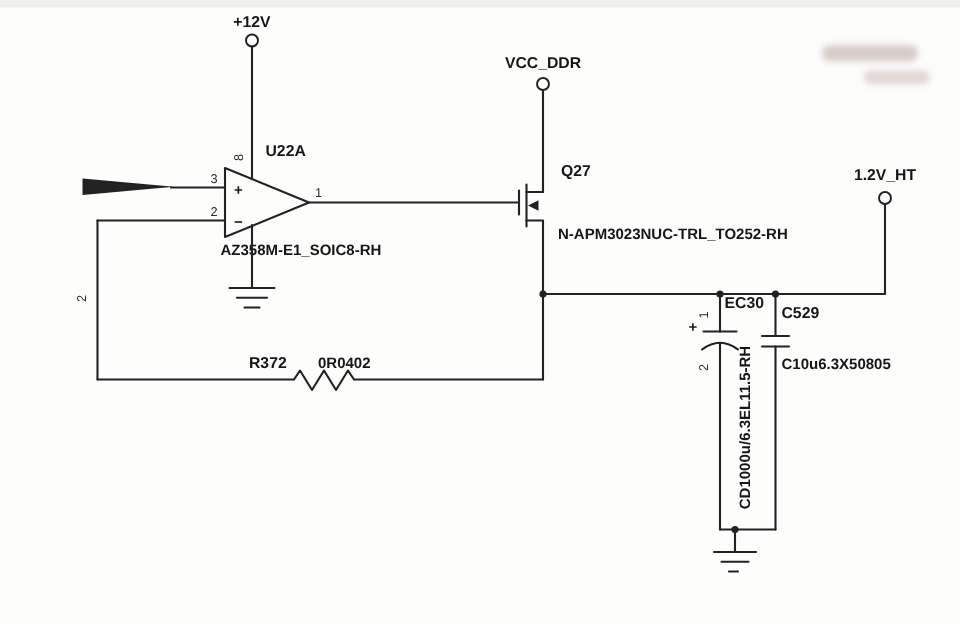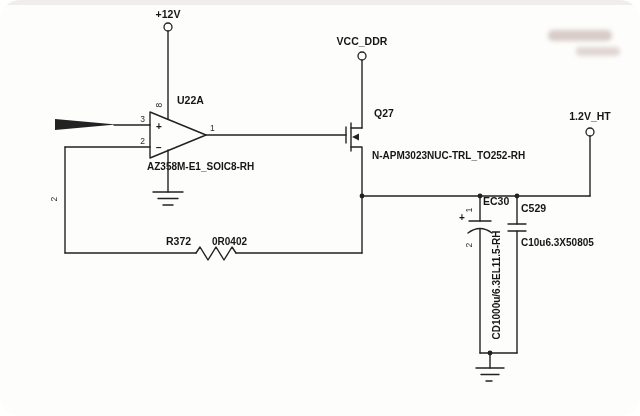--- a/index.html
+++ b/index.html
@@ -2,21 +2,20 @@
 <html><head>
 <meta charset="utf-8">
 <style>
   html,body{margin:0;padding:0;background:#ffffff;}
   .stage{
     position:relative;
     width:640px;height:416px;
     background:#fdfdfc;
     overflow:hidden;
     font-family:"Liberation Sans",sans-serif;
-    border-radius:20px;
   }
   svg{display:block;}
   .w{stroke:#222;stroke-width:1.4;fill:none;stroke-linecap:round;stroke-linejoin:round;}
   .fillb{fill:#222;stroke:none;}
   .dot{fill:#222;stroke:none;}
   .flag{stroke:#222;stroke-width:1.3;fill:#fdfdfc;}
   text{font-family:"Liberation Sans",sans-serif;fill:#161616;}
   .net{font-size:10.5px;font-weight:700;}
   .ref{font-size:10.5px;font-weight:700;}
   .val{font-size:10px;font-weight:700;}

